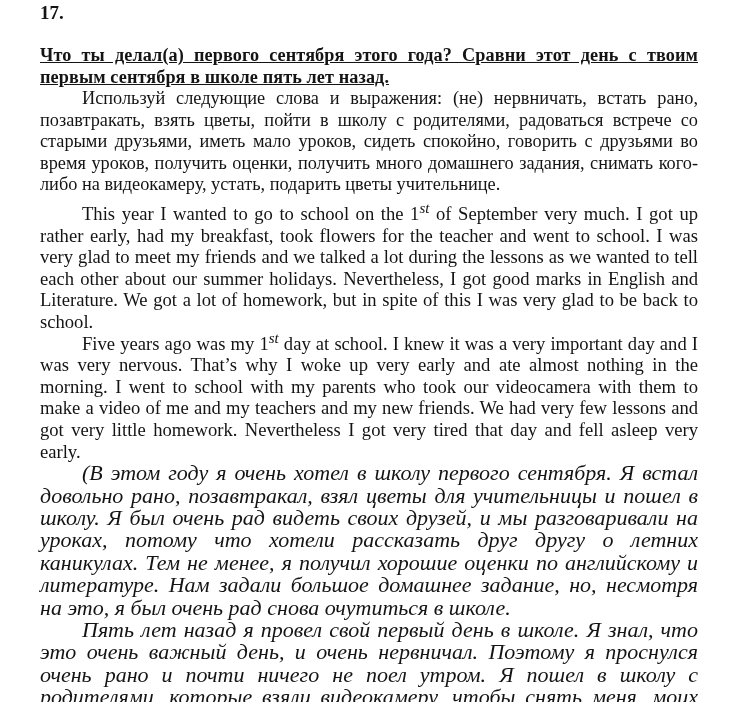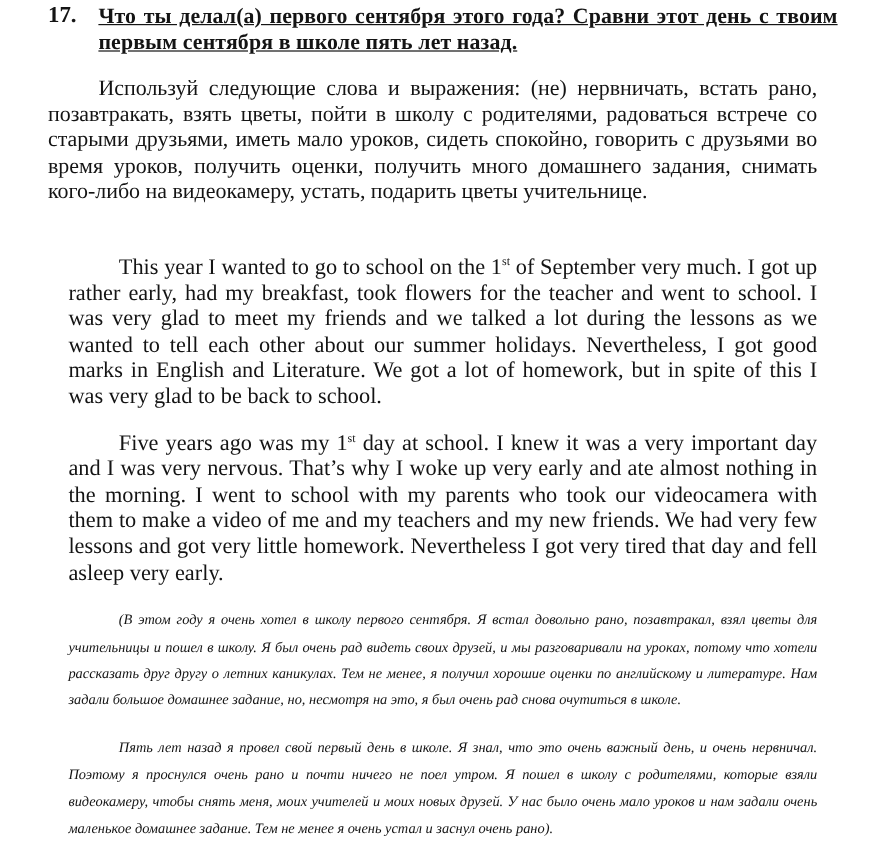--- a/index.html
+++ b/index.html
@@ -19,53 +19,55 @@
       position: absolute;
       left: 40px;
       top: 2px;
       width: 658px;
     }
     .task {
       display: flex;
       font-weight: bold;
       font-size: 18.2px;
       line-height: 22px;
+      flex-direction: column;
     }
     .task-num {
       width: 42px;
       flex: 0 0 42px;
       font-size: 19px;
     }
     .task-text {
       flex: 1;
       text-align: justify;
       letter-spacing: 0.1px;
       text-decoration: underline;
     }
     p {
-      margin: 17px;
+      margin: 0;
       text-align: justify;
       font-size: 18.3px;
       line-height: 21.6px;
     }
     .indent { text-indent: 42px; }
     .instructions {
       margin-left: 0;
     }
     .gap { height: 7px; }
     .en { font-size: 18.6px; line-height: 21.6px; }
     .ru-trans {
       font-style: italic;
-      font-size: 12px;
+      font-size: 22px;
       line-height: 22.4px;
     }
     sup {
-      font-size: 10px;
+      font-size: 15px;
       line-height: 0;
       vertical-align: 7px;
+      font-style: italic;
     }
   </style>
 </head>
 <body>
 
 <div class="page">
 
   <div class="task">
     <span class="task-num">17.</span>
     <span class="task-text">Что ты делал(а) первого сентября этого года? Сравни этот день с твоим первым сентября в школе пять лет назад.</span>

